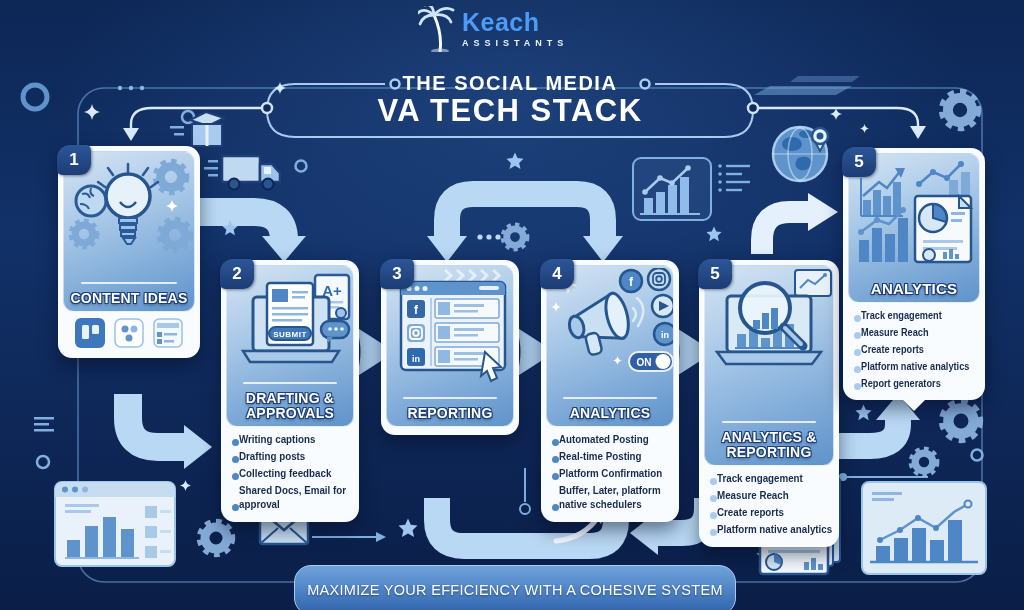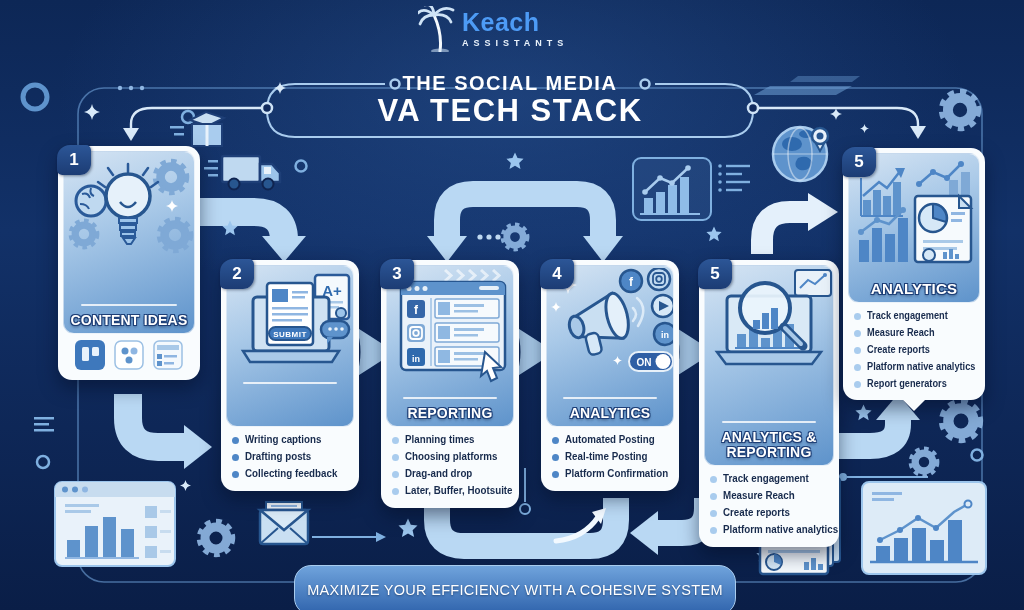--- a/index.html
+++ b/index.html
@@ -27,21 +27,21 @@
   .badge{position:absolute;top:-1px;left:-1px;width:34px;height:30px;z-index:5;
     background:linear-gradient(180deg,#2C5697,#1C3C74);color:#fff;font-size:17px;font-weight:800;
     display:flex;align-items:center;justify-content:center;border-radius:13px 5px 11px 5px;
     box-shadow:1px 1px 3px rgba(5,15,40,.45);}
   .card-title{position:absolute;left:0;right:0;bottom:5px;text-align:center;color:#fff;
     font-weight:800;font-size:14px;line-height:1.08;letter-spacing:.2px;
     text-shadow:-1px -1px 0 #1E3F77,1px -1px 0 #1E3F77,-1px 1px 0 #1E3F77,1px 1px 0 #1E3F77,0 2px 3px rgba(8,22,52,.55);}
   .divider{position:absolute;left:13%;right:13%;height:2px;background:rgba(255,255,255,.8);border-radius:2px;}
   .d1{bottom:27px;} .d2{bottom:42px;}
   .card ul{list-style:none;margin:5px 0 0 0;padding:0 2px 0 6px;}
-  .card li{display:flex;align-items:center;gap:6px;margin:2.5px 0;
+  .card li{display:flex;align-items:flex-end;margin:2.5px 0;
     color:#182B4D;font-size:11.5px;font-weight:700;line-height:1.25;}
   .b-dot{flex:0 0 7px;width:7px;height:7px;border-radius:50%;background:var(--dot,#5E96CF);margin-top:3.5px;}
   .b-text{flex:0 0 118%;transform:scaleX(.85);transform-origin:left top;}
   #card6 .b-text{flex:0 0 124%;transform:scaleX(.8);}
   #card6::after{content:"";position:absolute;left:50%;bottom:-11px;margin-left:-11px;
     border:11px solid transparent;border-top-color:#F9FCFE;border-bottom-width:0;}
   .tile-row{display:flex;justify-content:center;gap:9px;margin:6px 0 2px 0;}
   
   #banner{left:294px;top:565px;width:442px;height:50px;border-radius:17px;z-index:4;
     background:linear-gradient(180deg,#6FA3DC,#2F63AC);border:1.5px solid #A9CCEE;
@@ -323,21 +323,21 @@
       <ellipse cx="22" cy="45" rx="9" ry="2.5" fill="#CFE3F6" opacity=".55"></ellipse>
     </svg>
     <div>
       <div id="brand-name">Keach</div>
       <div id="brand-sub">ASSISTANTS</div>
     </div>
   </div>
 
   <div class="card" id="card1" style="left:58px;top:146px;width:142px;">
     <div class="badge">1</div>
-    <div class="blue" style="height:183px;">
+    <div class="blue" style="height:161px;">
       <svg width="130" height="104" viewBox="0 0 130 104" style="margin:2px auto 0">
         <use href="#gearI" width="40" height="40" transform="translate(88,4) scale(0.95)" style="color:#7FA9D6"></use>
         <use href="#gearI" width="40" height="40" transform="translate(4,64) scale(0.8)" style="color:#7FA9D6"></use>
         <use href="#gearI" width="40" height="40" transform="translate(92,62) scale(0.95)" style="color:#7FA9D6"></use>
         <g stroke="#2A5A99" stroke-width="2.5" stroke-linecap="round">
           <path d="M64,10 V18"></path>
             <path d="M44,14 L49,21"></path>
             <path d="M84,14 L79,21"></path>
           <path d="M34,28 L41,33"></path>
             <path d="M94,28 L87,33"></path>
@@ -398,33 +398,38 @@
           <rect x="45" y="50" width="30" height="2.5" fill="#8FB6E2"></rect>
         <rect x="42" y="58" width="42" height="13" rx="6.5" fill="#3E78BC" stroke="#27568F" stroke-width="2"></rect>
         <text x="63" y="67.5" font-size="8" font-weight="bold" fill="#FFFFFF" text-anchor="middle" letter-spacing=".5">SUBMIT</text>
         <rect x="94" y="52" width="28" height="17" rx="8.5" fill="#5E93CC" stroke="#27568F" stroke-width="2.5"></rect>
         <circle cx="103" cy="60" r="1.8" fill="#E8F2FB"></circle>
           <circle cx="109" cy="60" r="1.8" fill="#E8F2FB"></circle>
           <circle cx="115" cy="60" r="1.8" fill="#E8F2FB"></circle>
         <polygon points="100,68 106,68 100,75" fill="#5E93CC"></polygon>
       </svg>
       <div class="divider d2"></div>
+      <div class="card-title">DRAFTING &amp; APPROVALS</div>
     </div>
     <ul style="--dot: #4E86C6;">
         <li>
           <span class="b-dot"></span>
           <span class="b-text">Writing captions</span>
         </li>
         <li>
           <span class="b-dot"></span>
           <span class="b-text">Drafting posts</span>
         </li>
         <li>
           <span class="b-dot"></span>
           <span class="b-text">Collecting feedback</span>
+        </li>
+        <li>
+          <span class="b-dot"></span>
+          <span class="b-text">Shared Docs, Email for approval</span>
         </li>
       </ul>
   </div>
 
   <div class="card" id="card3" style="left:381px;top:260px;width:138px;">
     <div class="badge">3</div>
     <div class="blue" style="height:162px;">
       <svg width="130" height="120" viewBox="0 0 130 120" style="margin:2px auto 0">
         <g stroke="rgba(255,255,255,.6)" stroke-width="3" fill="none">
           <path d="M58,2 l6,5.5 l-6,5.5"></path>
@@ -460,38 +465,20 @@
           <rect x="48" y="79" width="64" height="19" rx="2" fill="#F6FAFD" stroke="#7FA9D6" stroke-width="1.5"></rect>
           <rect x="51" y="82" width="12" height="13" fill="#8FB8E2"></rect>
             <rect x="67" y="84" width="30" height="3" fill="#9CC0E4"></rect>
             <rect x="67" y="90" width="24" height="2.5" fill="#9CC0E4"></rect>
         </g>
         <polygon points="98,84 114,99 106,100 110,110 104,113 100,103 94,108" fill="#FFFFFF" stroke="#27568F" stroke-width="2"></polygon>
       </svg>
       <div class="divider d1"></div>
       <div class="card-title">REPORTING</div>
     </div>
-    <ul style="--dot: #A9CCEE;">
-        <li>
-          <span class="b-dot"></span>
-          <span class="b-text">Planning times</span>
-        </li>
-        <li>
-          <span class="b-dot"></span>
-          <span class="b-text">Choosing platforms</span>
-        </li>
-        <li>
-          <span class="b-dot"></span>
-          <span class="b-text">Drag-and drop</span>
-        </li>
-        <li>
-          <span class="b-dot"></span>
-          <span class="b-text">Later, Buffer, Hootsuite</span>
-        </li>
-      </ul>
   </div>
 
   <div class="card" id="card4" style="left:541px;top:260px;width:138px;">
     <div class="badge">4</div>
     <div class="blue" style="height:162px;">
       <svg width="130" height="118" viewBox="0 0 130 118" style="margin:2px auto 0">
         <use href="#spark" width="20" height="20" transform="translate(12,8) scale(0.9)" style="color:#FFFFFF"></use>
         <use href="#spark" width="20" height="20" transform="translate(4,34) scale(0.5)" style="color:#FFFFFF"></use>
         <use href="#spark" width="20" height="20" transform="translate(66,88) scale(0.45)" style="color:#FFFFFF"></use>
         <g transform="rotate(-14 50 58)">
@@ -522,20 +509,24 @@
           <span class="b-dot"></span>
           <span class="b-text">Automated Posting</span>
         </li>
         <li>
           <span class="b-dot"></span>
           <span class="b-text">Real-time Posting</span>
         </li>
         <li>
           <span class="b-dot"></span>
           <span class="b-text">Platform Confirmation</span>
+        </li>
+        <li>
+          <span class="b-dot"></span>
+          <span class="b-text">Buffer, Later, platform native schedulers</span>
         </li>
       </ul>
   </div>
 
   <div class="card" id="card5" style="left:699px;top:260px;width:140px;">
     <div class="badge">5</div>
     <div class="blue" style="height:201px;">
       <svg width="130" height="114" viewBox="0 0 130 114" style="margin:2px auto 0">
         <rect x="90" y="2" width="36" height="26" rx="3" fill="#E8F1F9" stroke="#27568F" stroke-width="2"></rect>
         <path d="M95,20 L103,12 L110,16 L120,7" fill="none" stroke="#4E86C6" stroke-width="2"></path>

